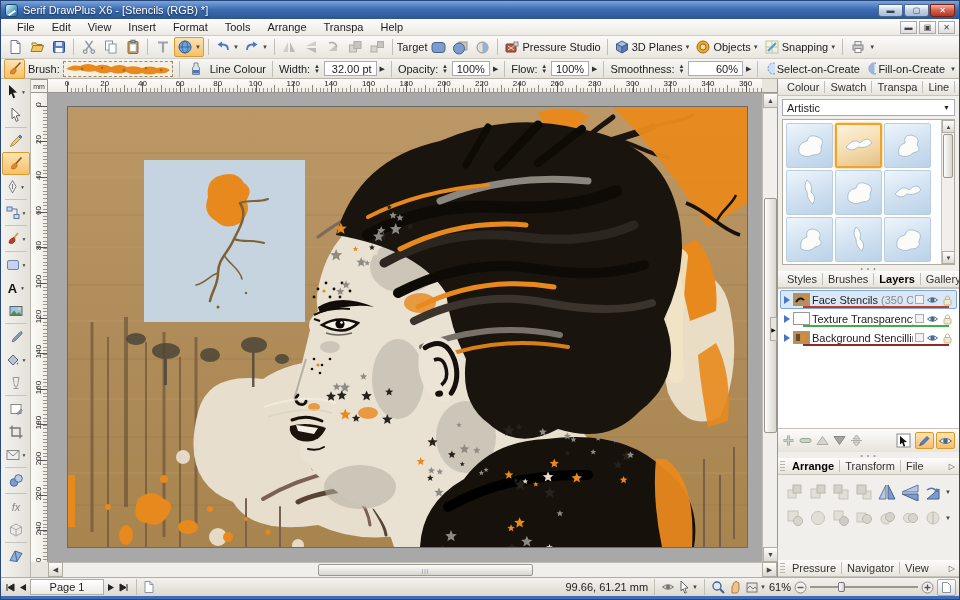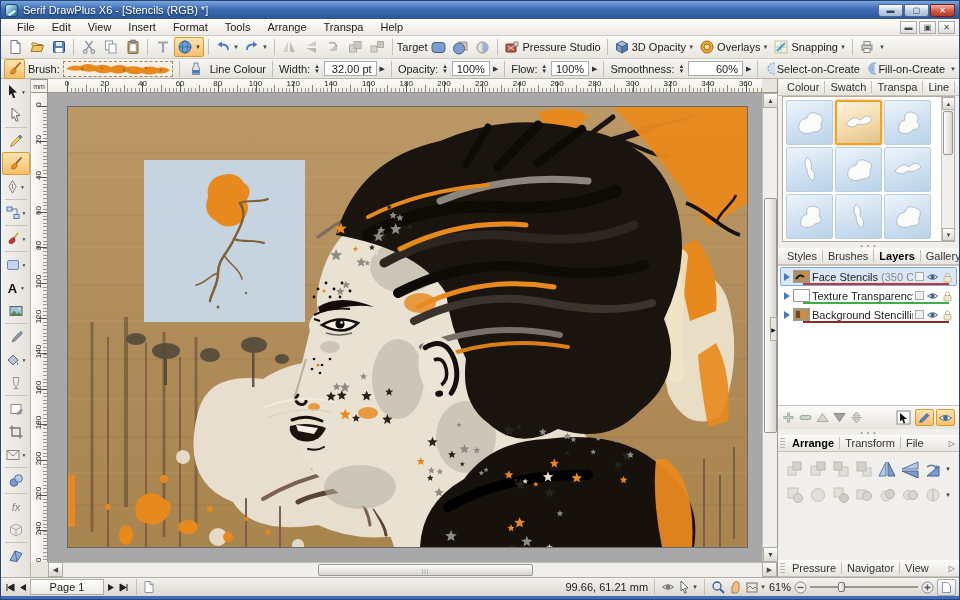--- a/index.html
+++ b/index.html
@@ -279,29 +279,29 @@
         </svg>
         <span class="lbl">Pressure Studio</span>
       </span>
     <span class="sep"></span>
     <span class="tbtn">
         <svg width="16" height="16">
           <path d="M8,2 L13.5,5 L8,8 L2.5,5 Z" fill="#a8c0e0" stroke="#44608e"></path>
           <path d="M2.5,5 V11 L8,14 V8 Z" fill="#7d9cce" stroke="#44608e"></path>
           <path d="M13.5,5 V11 L8,14 V8 Z" fill="#5a7ab0" stroke="#44608e"></path>
         </svg>
-        <span class="lbl">3D Opacity</span>
+        <span class="lbl">3D Planes</span>
         <span class="caret">▼</span>
       </span>
     <span class="tbtn">
         <svg width="16" height="16">
           <circle cx="8" cy="8" r="6" fill="#f0a830" stroke="#a06a10"></circle>
           <circle cx="8" cy="8" r="3" fill="#fbe0a8" stroke="#a06a10"></circle>
         </svg>
-        <span class="lbl">Overlays</span>
+        <span class="lbl">Objects</span>
         <span class="caret">▼</span>
       </span>
     <span class="tbtn">
         <svg width="16" height="16">
           <rect x="2" y="2" width="12" height="12" fill="none" stroke="#b8c8a0"></rect>
           <path d="M2,8 h12 M8,2 v12" stroke="#b8c8a0"></path>
           <path d="M4,12 L12,4" stroke="#4a9ad4" stroke-width="2"></path>
         </svg>
         <span class="lbl">Snapping</span>
         <span class="caret">▼</span>
@@ -906,20 +906,26 @@
     <div class="rp">
       <div class="tabstrip">
         <span class="tsgrip"></span>
         <span class="tab">Colour</span>
         <span class="tab">Swatch</span>
         <span class="tab">Transpa</span>
         <span class="tab">Line</span>
         <span class="tab active">Stencils</span>
 
       </div>
+      <div class="catrow">
+        <div class="dropdown">
+          <span>Artistic</span>
+          <span class="dn">▼</span>
+        </div>
+      </div>
       <div class="stencilbox">
         <div class="sgrid">
             <div class="scell">
               <svg width="38" height="38">
                 <path d="M8,26 Q6,16 16,14 Q18,6 27,10 Q34,12 30,20 Q32,28 22,28 Q14,32 8,26 Z" fill="#fbfbf9" stroke="#9db2c2" stroke-width=".8"></path>
               </svg>
             </div>
             <div class="scell sel">
               <svg width="38" height="38">
                 <path d="M6,20 Q14,10 20,16 Q28,8 32,16 Q26,22 18,20 Q12,26 6,20 Z" fill="#fbfbf9" stroke="#9db2c2" stroke-width=".8"></path>

